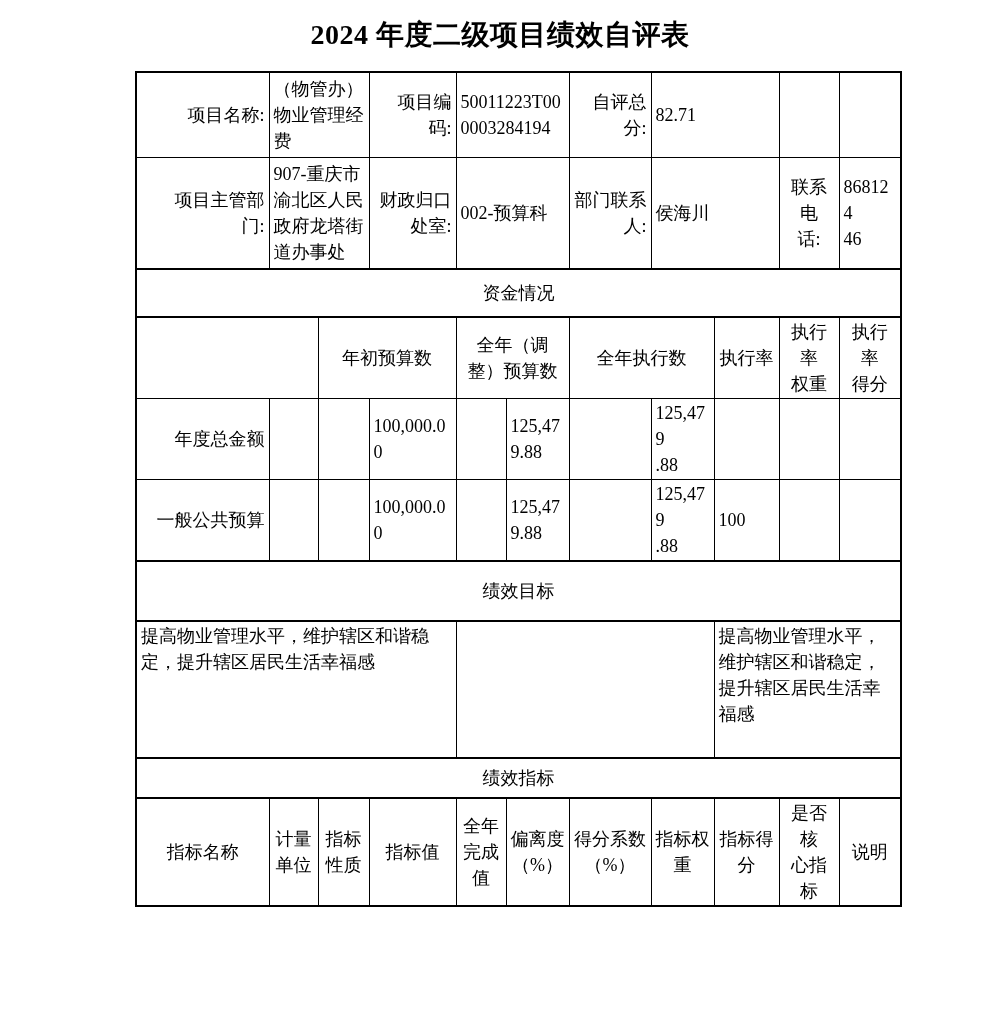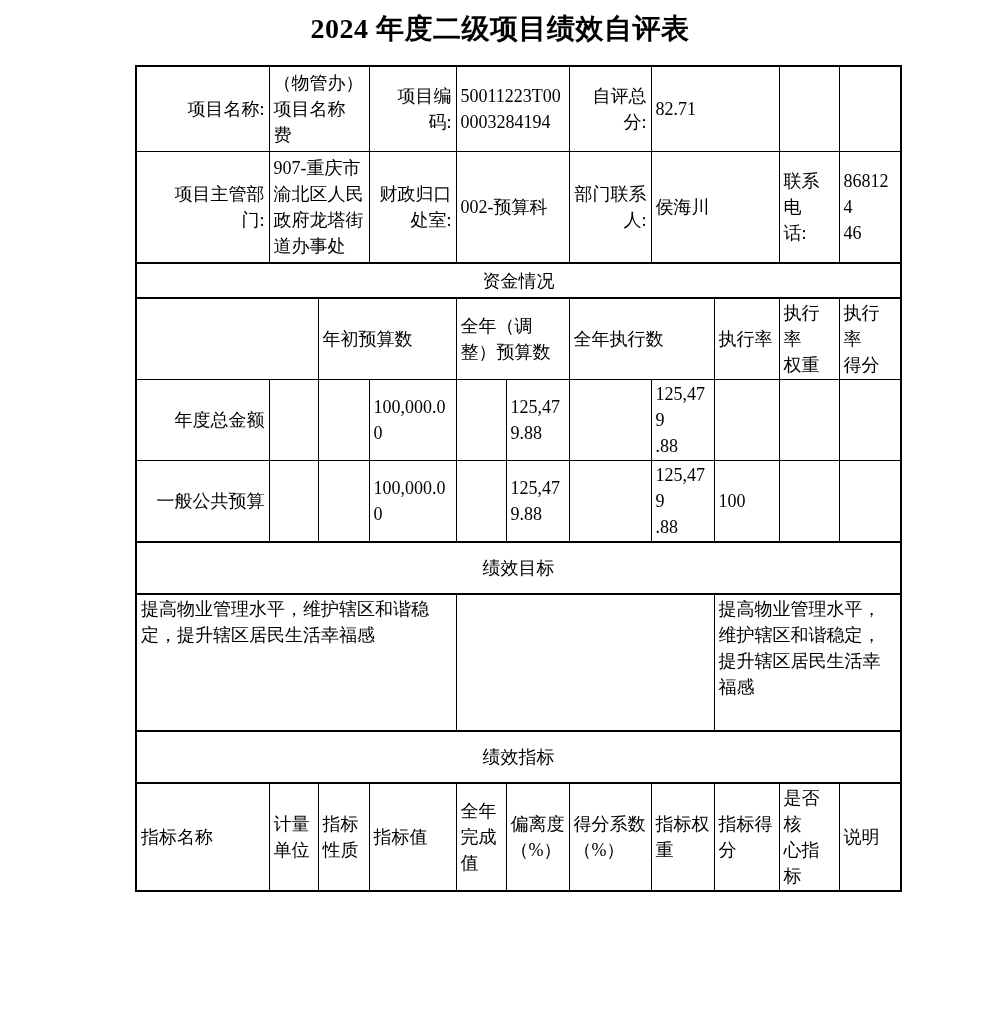--- a/index.html
+++ b/index.html
@@ -4,21 +4,21 @@
 <style>
   html, body {
     margin: 0; padding: 0;
     width: 1000px; height: 1009px;
     overflow: hidden;
     background: #ffffff;
     color: #000000;
     font-family: "Liberation Serif", "DejaVu Serif", serif;
   }
   .page-title {
-    margin-top: 10px;
+    margin-top: 16px;
     width: 1000px;
     text-align: center;
     font-size: 28px;
     font-weight: bold;
     line-height: 38px;
     letter-spacing: 0.5px;
   }
   table.report {
     border-collapse: collapse;
     table-layout: fixed;
@@ -32,21 +32,21 @@
     padding: 1px 4px;
     font-size: 18px;
     line-height: 26px;
     vertical-align: middle;
     white-space: pre-line;
     word-wrap: break-word;
     overflow: hidden;
   }
   td.lbl  { text-align: right; padding-right: 5px; }
   td.val  { text-align: left;  padding-left: 3px; padding-right: 2px; }
-  td.ctr  { padding-left: 2px; padding-right: 2px; }
+  td.ctr  { text-align: center; padding-left: 2px; padding-right: 2px; }
   td.num  { text-align: left;  font-size: 17px; line-height: 21px; padding-left: 3px; padding-right: 2px; }
   td.numr { text-align: right; font-size: 17px; line-height: 21px; padding-right: 4px; padding-left: 2px; }
   td.dlbl { text-align: right;  font-size: 17px; line-height: 21px; padding-left: 3px; padding-right: 2px; }
   tr.band td {
     border-top: 2px solid #000;
     border-bottom: 2px solid #000;
     text-align: center;
   }
   tr.goalbody td { vertical-align: top; text-align: left; margin-top: 13px; }
 </style>
@@ -67,21 +67,21 @@
       <col style="width:63px">
       <col style="width:65px">
     <col style="width:60px">
       <col style="width:62px">
   </colgroup>
 
   <tbody>
       <tr style="height:85px">
     <td class="lbl">项目名称:</td>
     <td class="val" colspan="2">（物管办）
-项目名称
+物业管理经
 费</td>
     <td class="lbl">项目编
 码:</td>
     <td class="val" colspan="2">50011223T00
 0003284194</td>
     <td class="lbl">自评总
 分:</td>
     <td class="val" colspan="2">82.71</td>
     <td></td>
     <td></td>
@@ -100,21 +100,21 @@
     <td class="lbl">部门联系
 人:</td>
     <td class="val" colspan="2">侯海川</td>
     <td class="ctr">联系
 电
 话:</td>
     <td class="val">868124
 46</td>
   </tr>
 
-  <tr class="band" style="height:35px">
+  <tr class="band" style="height:48px">
     <td colspan="11">资金情况</td>
   </tr>
 
   <tr style="height:57px">
     <td class="ctr" colspan="2"></td>
     <td class="ctr" colspan="2">年初预算数</td>
     <td class="ctr" colspan="2">全年（调
 整）预算数</td>
     <td class="ctr" colspan="2">全年执行数</td>
     <td class="ctr">执行率</td>
@@ -152,36 +152,36 @@
     <td class="num">125,47
 9.88</td>
     <td></td>
     <td class="num">125,479
 .88</td>
     <td class="num">100</td>
     <td class="num"></td>
     <td class="numr"></td>
   </tr>
 
-  <tr class="band" style="height:52px">
+  <tr class="band" style="height:60px">
     <td colspan="11">绩效目标</td>
   </tr>
 
 
   <tr class="goalbody" style="height:137px">
     <td colspan="4">提高物业管理水平，维护辖区和谐稳
 定，提升辖区居民生活幸福感</td>
     <td colspan="4"></td>
     <td colspan="3">提高物业管理水平，
 维护辖区和谐稳定，
 提升辖区居民生活幸
 福感</td>
   </tr>
 
-  <tr class="band" style="height:52px">
+  <tr class="band" style="height:40px">
     <td colspan="11">绩效指标</td>
   </tr>
 
   <tr style="height:88px">
     <td class="ctr">指标名称</td>
     <td class="ctr">计量
 单位</td>
     <td class="ctr">指标
 性质</td>
     <td class="ctr">指标值</td>

